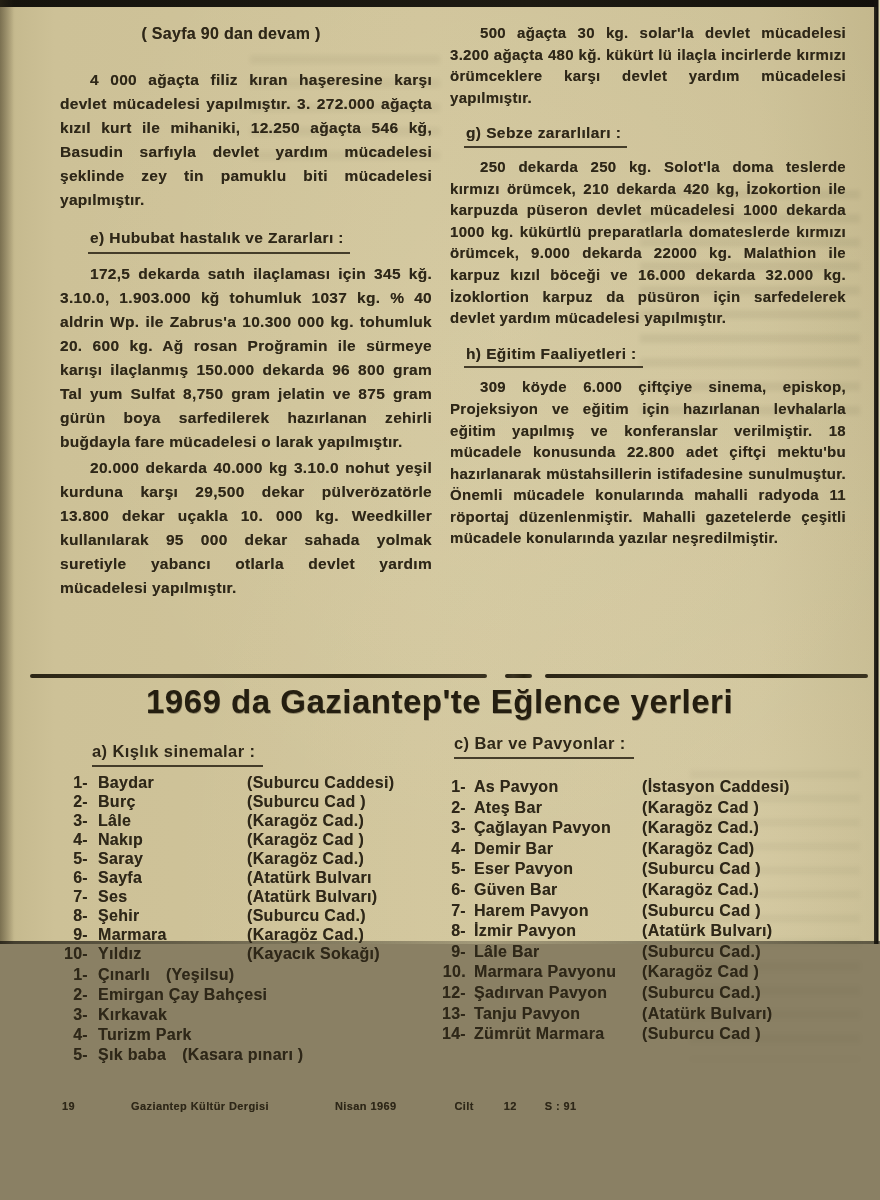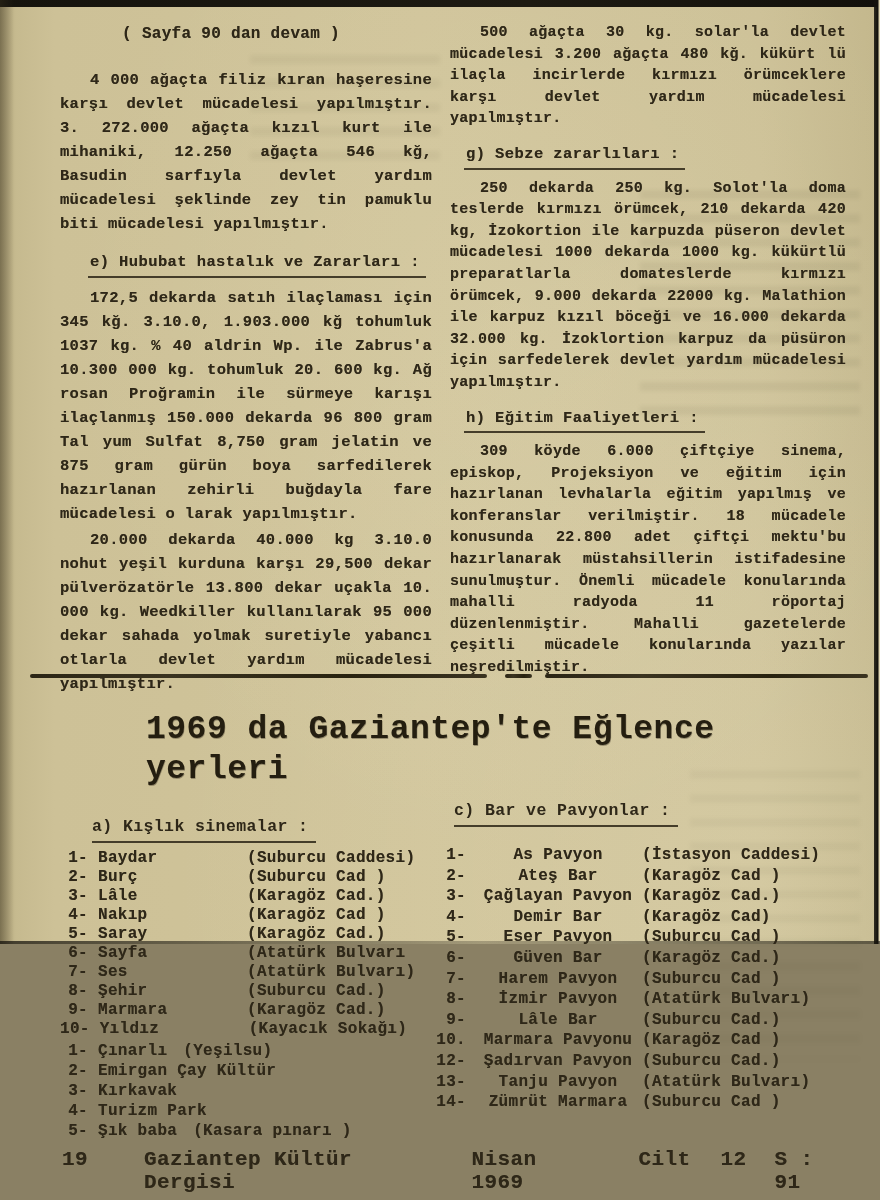--- a/index.html
+++ b/index.html
@@ -8,21 +8,21 @@
     --rule:#2b2415;
   }
   html,body{margin:0;padding:0;}
   body{width:880px;height:1200px;overflow:hidden;background:#8a8064;}
   .page{
     position:relative;width:880px;height:944px;
     background:
       radial-gradient(ellipse at 58% 35%, rgba(255,252,230,.10), transparent 62%),
       radial-gradient(ellipse at 85% 92%, rgba(255,250,225,.14), transparent 55%),
       linear-gradient(90deg,#b3a67c 0px,#c6ba8f 16px,var(--paper) 55px,#d0c49a 420px,var(--paper) 760px,#c4b88d 876px,#d9cfa8 880px);
-    font-family:Liberation Mono, monospace;
+    font-family:Liberation Sans, sans-serif;
     font-weight:bold;
     color:var(--ink);
   }
   
   .edge{position:absolute;}
   .edge-top{top:0;left:0;right:0;height:7px;background:linear-gradient(90deg,#15130d 0%,#1d1a12 60%,#12100b 100%);}
   .edge-right{top:0;right:0;width:6px;height:100%;background:linear-gradient(90deg,rgba(20,18,12,.85),#14120c 60%,#e6dcb8 92%);}
   .edge-left{top:0;left:0;width:14px;height:100%;background:linear-gradient(90deg,rgba(54,47,28,.45),rgba(54,47,28,0));}
   .edge-bottom{bottom:0;left:0;right:0;height:3px;background:linear-gradient(90deg,rgba(22,19,12,.75),rgba(22,19,12,.25) 55%,rgba(22,19,12,.6));}
   
@@ -44,47 +44,47 @@
   .col-right h3.sec{margin-left:14px;}
   
   .divider{position:absolute;top:674px;left:30px;right:12px;display:flex;align-items:center;}
   .divider span{height:4px;background:linear-gradient(90deg,#2b2515,#3a3320 30%,#28220f 70%,#3a3320);border-radius:2px;}
   .divider .s1{flex:0 0 54.5%;}
   .divider .gap1{flex:0 0 2.2%;}
   .divider .s2{flex:0 0 3.2%;height:4px;}
   .divider .gap2{flex:0 0 1.6%;}
   .divider .s3{flex:1;}
   
-  .feature{position:absolute;top:710px;left:60px;right:32px;}
+  .feature{position:absolute;top:682px;left:60px;right:32px;}
   .feature-title{font-size:33px;line-height:40px;margin:0 0 10px 86px;letter-spacing:.5px;color:#241e10;
     text-shadow:.5px .5px 0 rgba(36,30,16,.35);}
   .lists{display:flex;}
   .list-left{flex:0 0 370px;}
   .list-right{flex:1;}
-  h4.listhead{font-size:16.5px;line-height:22px;margin:16px 0 6px 32px;display:table;
+  h4.listhead{font-size:16.5px;line-height:22px;margin:8px 0 6px 32px;display:table;
     padding:0 8px 3px 0;border-bottom:2.5px solid rgba(43,36,21,.85);letter-spacing:.4px;}
   .list-right h4.listhead{margin:0 0 18px 24px;text-align:center;}
   .row{display:flex;font-size:16px;letter-spacing:.3px;text-shadow:0 0 .5px rgba(42,35,20,.45);}
   .cine .row{line-height:19px;}
   .cine .num{flex:0 0 28px;text-align:right;margin-right:10px;}
   .cine .nm{flex:0 0 149px;}
   .cine .ad{flex:1;}
   .coffee{margin-top:2px;}
   .coffee .row{line-height:20px;}
   .coffee .num{flex:0 0 28px;text-align:right;margin-right:10px;}
   .coffee .nm{flex:none;}
   .coffee .ad{margin-left:16px;text-align:center;}
   .coffee h4.listhead{margin-top:6px;}
   .bars .row{line-height:20.6px;}
   .bars .num{flex:0 0 36px;text-align:right;margin-right:8px;}
-  .bars .nm{flex:0 0 168px;text-align:center;}
+  .bars .nm{flex:0 0 168px;}
   .bars .ad{flex:1;}
   
-  .footer{position:absolute;top:1100px;left:62px;right:40px;display:flex;font-size:21px;
-    letter-spacing:.4px;text-shadow:0 0 .5px rgba(42,35,20,.5);margin-top:48px;}
+  .footer{position:absolute;top:1100px;left:62px;right:40px;display:flex;font-size:11px;
+    letter-spacing:.4px;text-shadow:0 0 .5px rgba(42,35,20,.5);}
   .footer .pageno{margin-left:0;}
   .footer .journal{margin-left:56px;}
   .footer .issue{margin-left:66px;}
   .footer .ciltlbl{margin-left:58px;}
   .footer .ciltno{margin-left:30px;}
   .footer .pref{margin-left:28px;}
 </style>
 </head>
 <body>
 
@@ -180,21 +180,21 @@
             </div>
         </div>
         <div class="coffee">
           <div class="row">
               <span class="num">1-</span>
               <span class="nm">Çınarlı</span>
               <span class="ad">(Yeşilsu)</span>
             </div>
           <div class="row">
               <span class="num">2-</span>
-              <span class="nm">Emirgan Çay Kültür</span>
+              <span class="nm">Emirgan Çay Bahçesi</span>
               <span class="ad"></span>
             </div>
           <div class="row">
               <span class="num">3-</span>
               <span class="nm">Kırkavak</span>
               <span class="ad"></span>
             </div>
           <div class="row">
               <span class="num">4-</span>
               <span class="nm">Turizm Park</span>

